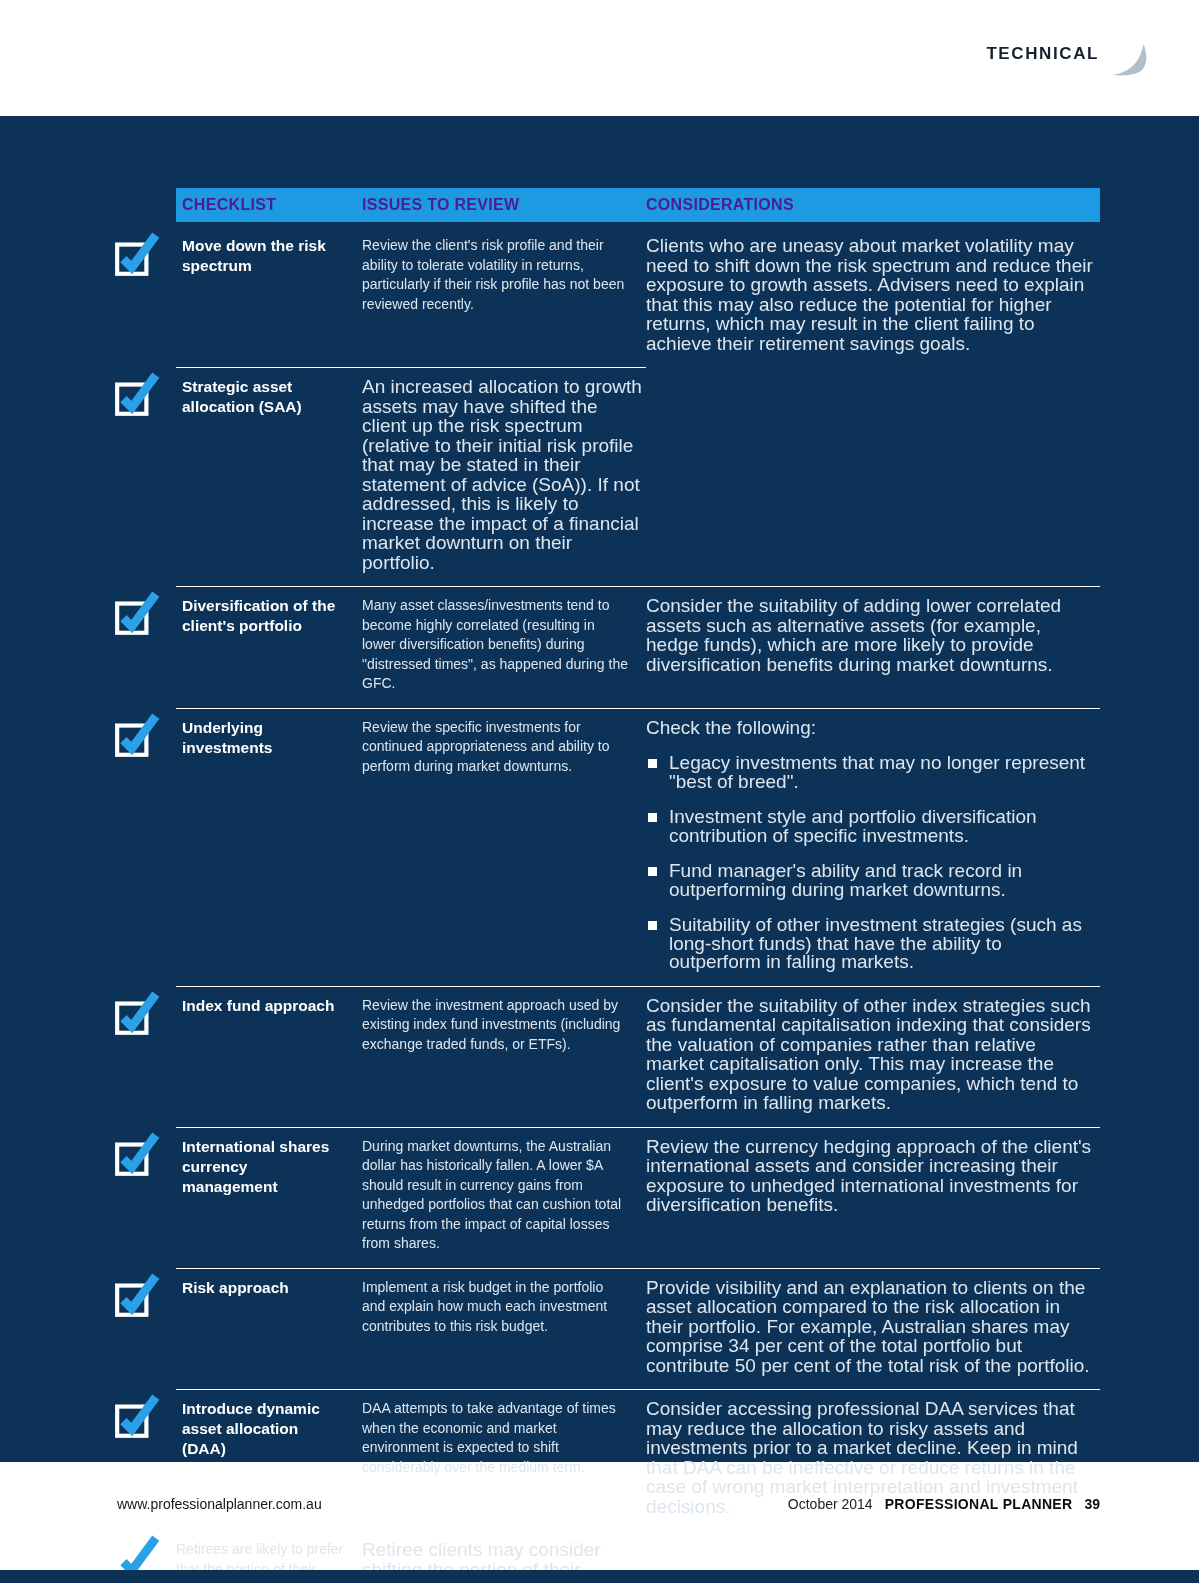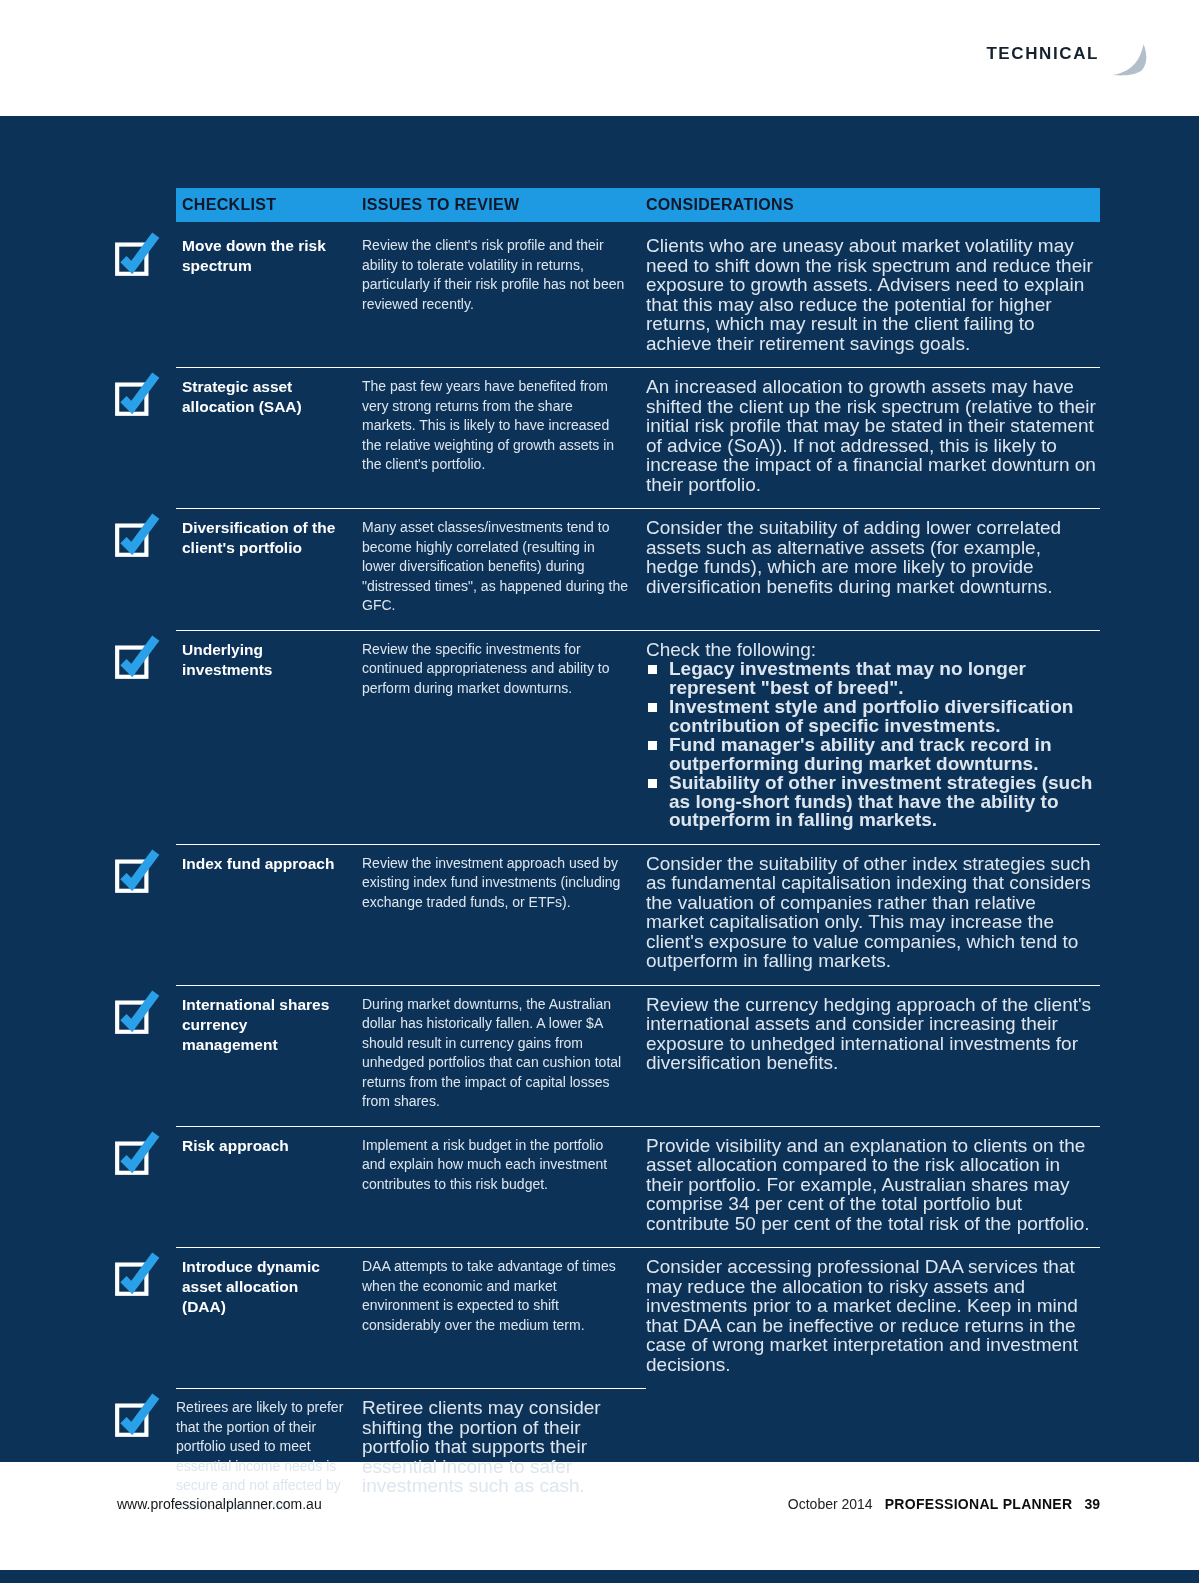--- a/index.html
+++ b/index.html
@@ -12,39 +12,39 @@
   .tech-wrap { position:absolute; top:44px; right:51px; display:flex; gap:13px; }
   .tech-label { font-size:17px; font-weight:700; letter-spacing:1.6px; color:#15222e; }
 
   
   .navy-bg { position:absolute; top:116px; left:0; width:100%; height:1346px; background:#0d3258; }
   .bottom-strip { position:absolute; left:0; bottom:0; width:100%; height:13px; background:#0d3258; }
 
   
   .table { position:absolute; left:113px; top:188px; width:987px; }
   .thead { display:grid; grid-template-columns:63px 186px 284px 1fr; margin-bottom:5px; }
-  .hcell { background:#1d9ae1; height:34px; line-height:34px; color:#0f172a;
+  .hcell { background:#1d9ae1; height:34px; line-height:34px; color:#4c1d95;
            font-weight:700; font-size:16px; letter-spacing:0.3px; }
   .hcell.c2 { padding-left:6px; }
   .hspacer { background:transparent; }
 
   .row { display:grid; grid-template-columns:63px 186px 284px 1fr; }
   .row .cell { border-top:1px solid #ffffff; }
   .row.first .cell { border-top:none; }
   .row .cbox { border-top:none; padding-top:4px; }
   .check-icon { display:block; }
 
   .title { font-weight:700; color:#ffffff; font-size:15.5px; line-height:20px;
            padding:9px 26px 14px 6px; }
   .issues { color:#dde6ee; font-size:14px; line-height:19.5px; padding:9px 17px 14px 0; }
   .cons   { color:#dde6ee; font-size:19px; line-height:19.5px; padding:9px 4px 14px 0; }
 
   .cons .lead { margin-bottom:1px; }
   .cons ul.bl { list-style:none; line-height:18.5px; }
-  .cons ul.bl li { position:relative; padding-left:23px; margin-top:1px;font-weight:bold; }
+  .cons ul.bl li { position:relative; padding-left:23px; margin-top:17px; }
   .cons ul.bl li::before { content:""; position:absolute; left:2px; top:5px;
                            width:9px; height:9px; background:#ffffff; }
   .table-bottom-line { height:1px; background:#ffffff; margin-left:63px; }
 
   
   .footer { position:absolute; left:117px; right:99px; top:1496px;
             display:flex; justify-content:space-between; align-items:baseline;
             color:#161616; font-size:14px; }
   .f-right { display:flex; align-items:baseline; gap:12px; }
   .f-issue { font-weight:400; color:#222; }
@@ -88,21 +88,20 @@
   </div>
 
   <div class="row">
     <div class="cell cbox">
       <svg class="check-icon" width="48" height="48" viewBox="0 0 46 46">
         <rect x="4" y="13" width="28" height="28" fill="none" stroke="#ffffff" stroke-width="4"></rect>
         <path d="M10 27 L18 35 L41 4" fill="none" stroke="#29a0e8" stroke-width="8.5"></path>
       </svg>
     </div>
     <div class="cell title">Strategic asset allocation (SAA)</div>
-    <div class="cell issues">The past few years have benefited from very strong returns from the share markets. This is likely to have increased the relative weighting of growth assets in the client's portfolio.</div>
     <div class="cell cons">An increased allocation to growth assets may have shifted the client up the risk spectrum (relative to their initial risk profile that may be stated in their statement of advice (SoA)). If not addressed, this is likely to increase the impact of a financial market downturn on their portfolio.</div>
   </div>
 
   <div class="row">
     <div class="cell cbox">
       <svg class="check-icon" width="48" height="48" viewBox="0 0 46 46">
         <rect x="4" y="13" width="28" height="28" fill="none" stroke="#ffffff" stroke-width="4"></rect>
         <path d="M10 27 L18 35 L41 4" fill="none" stroke="#29a0e8" stroke-width="8.5"></path>
       </svg>
     </div>

